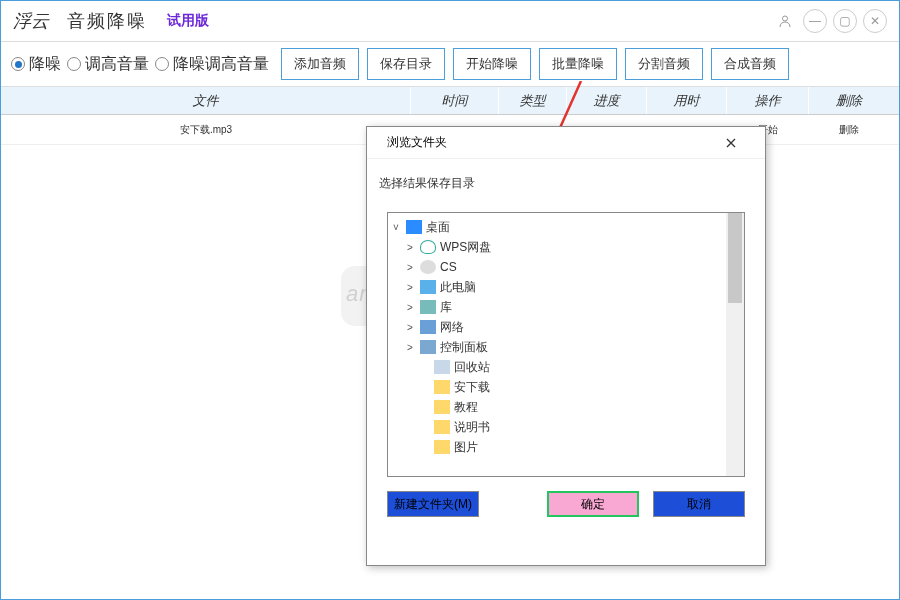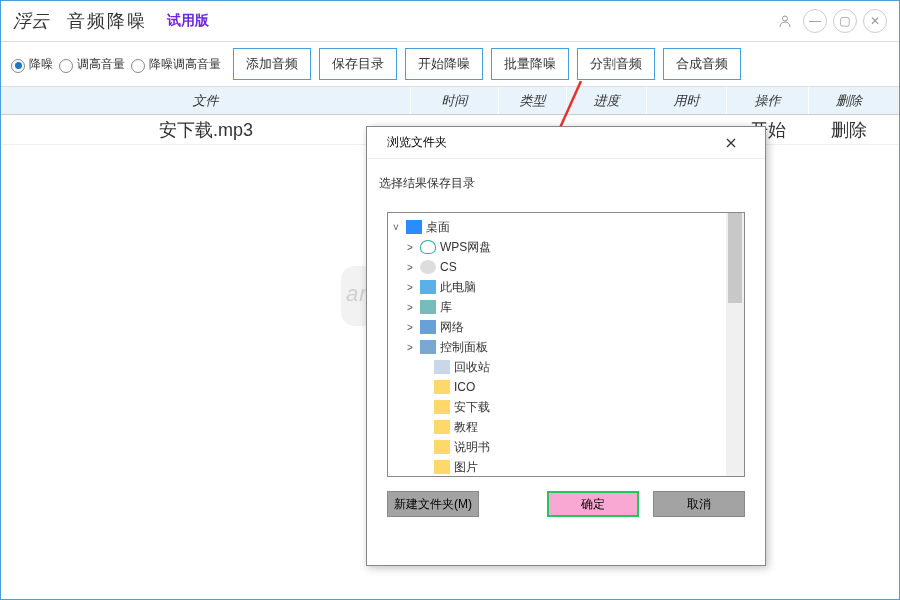--- a/index.html
+++ b/index.html
@@ -8,37 +8,37 @@
     .titlebar { height: 40px; display: flex; align-items: center; padding: 0 12px; }
     .logo { font-size: 18px; color: #333; font-style: italic; margin-right: 18px; }
     .app-title { font-size: 18px; color: #333; letter-spacing: 2px; margin-right: 20px; }
     .version { font-size: 14px; color: #6d28d9; font-weight: bold; }
     .spacer { flex: 1; }
     .win-btn { width: 24px; height: 24px; border: 1px solid #ccc; border-radius: 50%; margin-left: 6px; display: flex; align-items: center; justify-content: center; color: #999; font-size: 12px; cursor: pointer; }
     .win-btn.user { border: none; font-size: 16px; }
 
     .toolbar { height: 46px; border-top: 1px solid #ddd; border-bottom: 1px solid #ddd; display: flex; align-items: center; padding: 0 10px; gap: 8px; }
     .radio-group { display: flex; align-items: center; gap: 6px; margin-right: 4px; }
-    .radio-item { display: flex; align-items: flex-end; gap: 4px; font-size: 12px; color: #333; }
+    .radio-item { display: flex; align-items: center; gap: 4px; font-size: 16px; color: #333; }
     .radio { width: 14px; height: 14px; border: 1px solid #888; border-radius: 50%; display: inline-flex; align-items: center; justify-content: center; }
     .radio.checked::after { content: ""; width: 7px; height: 7px; background: #2176c7; border-radius: 50%; }
     .tbtn { padding: 6px 12px; border: 1px solid #4a9edb; background: #fff; font-size: 13px; color: #333; cursor: pointer; }
 
     .table-header { height: 28px; background: #e8f3fb; display: flex; border-bottom: 1px solid #ccc; font-style: italic; }
     .th { border-right: 1px solid #fff; font-size: 13px; color: #333; display: flex; align-items: center; justify-content: center; }
     .th.file { width: 410px; }
     .th.time { width: 88px; }
     .th.type { width: 68px; }
     .th.prog { width: 80px; }
     .th.dur { width: 80px; }
     .th.op { width: 82px; }
     .th.del { width: 80px; border-right: none; }
 
     .table-row { height: 30px; display: flex; border-bottom: 1px solid #eee; }
-    .td { font-size: 18px; color: #333; display: flex; align-items: center; justify-content: center; }
+    .td { font-size: 10px; color: #333; display: flex; align-items: center; justify-content: center; }
     .td.file { width: 410px; }
     .td.time { width: 88px; }
     .td.type { width: 68px; }
     .td.prog { width: 80px; }
     .td.dur { width: 80px; }
     .td.op { width: 82px; cursor: pointer; }
     .td.del { width: 80px; cursor: pointer; }
 
     .arrow { position: absolute; top: 80px; left: 500px; pointer-events: none; }
 
@@ -60,21 +60,21 @@
     .tree-icon.lib { background: #7bb; }
     .tree-icon.net { background: #6aa0d8; }
     .tree-icon.ctrl { background: #7aa8d0; }
     .tree-icon.recycle { background: #c8d8e8; }
     .tree-icon.folder { background: #ffd86b; }
     .pad1 { padding-left: 0px; }
     .pad2 { padding-left: 14px; }
     .pad3 { padding-left: 28px; }
     .dialog-buttons { height: 54px; display: flex; align-items: center; padding: 0 20px; gap: 14px; }
     .dlg-spacer { flex: 1; }
-    .dbtn { width: 92px; height: 26px; border: 1px solid #888; background: #a3a3a3; font-size: 12px; cursor: pointer; }
+    .dbtn { width: 92px; height: 26px; border: 1px solid #888; background: #1d4ed8; font-size: 12px; cursor: pointer; }
     .dbtn.primary { border: 2px solid #22c55e; background: #f9a8d4; }
 
     .watermark { position: absolute; top: 280px; left: 345px; color: rgba(130,130,130,0.3); font-size: 22px; font-style: italic; z-index: 0; pointer-events: none; letter-spacing: 1px; }
     .watermark-badge { position: absolute; top: 265px; left: 340px; width: 90px; height: 60px; background: rgba(150,150,150,0.12); border-radius: 14px; z-index: 0; pointer-events: none; }
   </style>
 </head>
 <body>
 
 <div class="titlebar">
   <span class="logo">浮云</span>
@@ -195,25 +195,20 @@
           <span>控制面板</span>
         </div>
         <div class="tree-item pad3">
           <span class="expander"></span>
           <span class="tree-icon recycle"></span>
           <span>回收站</span>
         </div>
         <div class="tree-item pad3">
           <span class="expander"></span>
           <span class="tree-icon folder"></span>
-          <span>ICO</span>
-        </div>
-        <div class="tree-item pad3">
-          <span class="expander"></span>
-          <span class="tree-icon folder"></span>
           <span>安下载</span>
         </div>
         <div class="tree-item pad3">
           <span class="expander"></span>
           <span class="tree-icon folder"></span>
           <span>教程</span>
         </div>
         <div class="tree-item pad3">
           <span class="expander"></span>
           <span class="tree-icon folder"></span>

